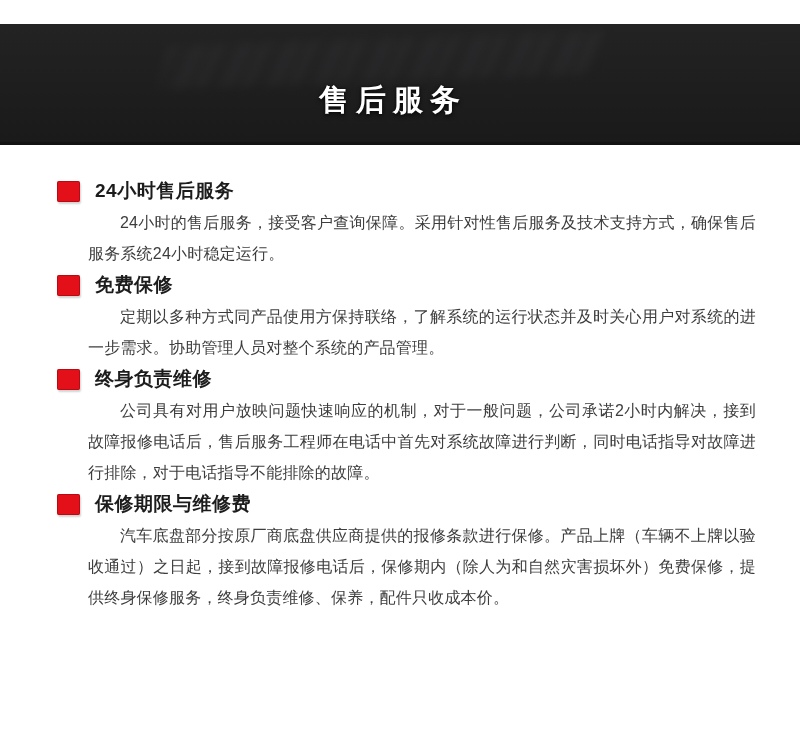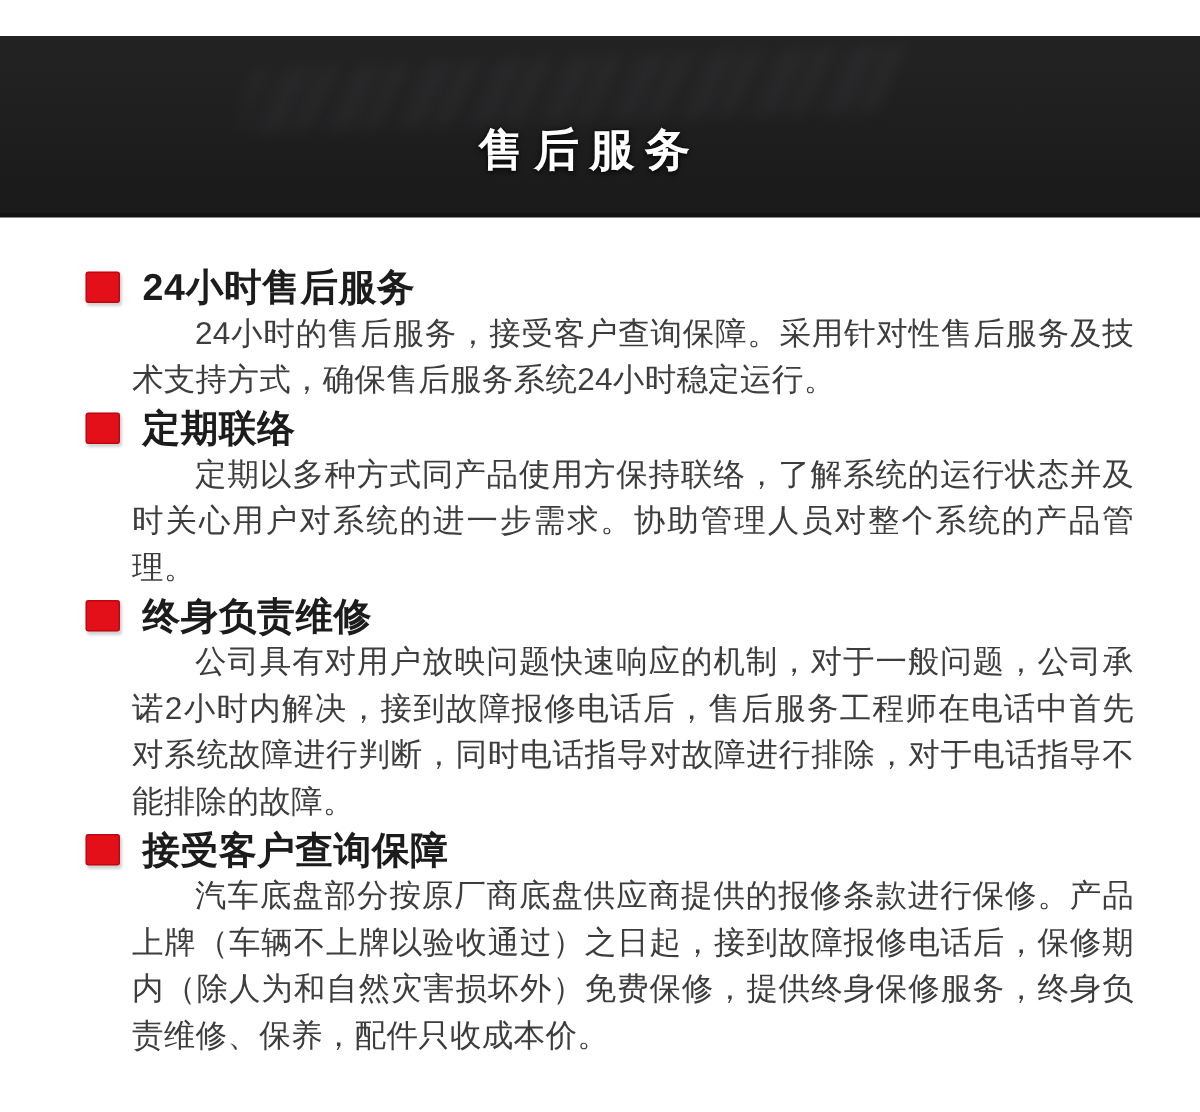--- a/index.html
+++ b/index.html
@@ -66,29 +66,29 @@
     flex: 0 0 auto;
     width: 23px;
     height: 21px;
     margin-right: 15px;
     background: #e3101a;
     border-radius: 2px;
     box-shadow: inset 0 0 0 1px rgba(140, 0, 5, 0.45), 1px 2px 2px rgba(0,0,0,0.18);
   }
   .h-text {
     margin: 0;
-    font-size: 25px;
+    font-size: 19px;
     font-weight: bold;
     color: #1c1c1c;
     letter-spacing: 0.5px;
   }
   .para {
     margin: 4px 0 0 31px;
     width: 668px;
-    font-size: 21px;
+    font-size: 16px;
     line-height: 31px;
     color: #3d3d3d;
     letter-spacing: 0.2px;
     text-align: justify;
     text-indent: 2em;
   }
 </style>
 </head>
 <body>
 
@@ -105,35 +105,35 @@
       <div class="h-row">
         <span class="bullet"></span>
         <h2 class="h-text">24小时售后服务</h2>
       </div>
       <p class="para">24小时的售后服务，接受客户查询保障。采用针对性售后服务及技术支持方式，确保售后服务系统24小时稳定运行。</p>
     </section>
 
     <section class="section">
       <div class="h-row">
         <span class="bullet"></span>
-        <h2 class="h-text">定期联络</h2>
+        <h2 class="h-text">免费保修</h2>
       </div>
       <p class="para">定期以多种方式同产品使用方保持联络，了解系统的运行状态并及时关心用户对系统的进一步需求。协助管理人员对整个系统的产品管理。</p>
     </section>
 
     <section class="section">
       <div class="h-row">
         <span class="bullet"></span>
         <h2 class="h-text">终身负责维修</h2>
       </div>
       <p class="para">公司具有对用户放映问题快速响应的机制，对于一般问题，公司承诺2小时内解决，接到故障报修电话后，售后服务工程师在电话中首先对系统故障进行判断，同时电话指导对故障进行排除，对于电话指导不能排除的故障。</p>
     </section>
 
     <section class="section">
       <div class="h-row">
         <span class="bullet"></span>
-        <h2 class="h-text">接受客户查询保障</h2>
+        <h2 class="h-text">保修期限与维修费</h2>
       </div>
       <p class="para">汽车底盘部分按原厂商底盘供应商提供的报修条款进行保修。产品上牌（车辆不上牌以验收通过）之日起，接到故障报修电话后，保修期内（除人为和自然灾害损坏外）免费保修，提供终身保修服务，终身负责维修、保养，配件只收成本价。</p>
     </section>
 
   </main>
 </div>
 
 </body></html>

